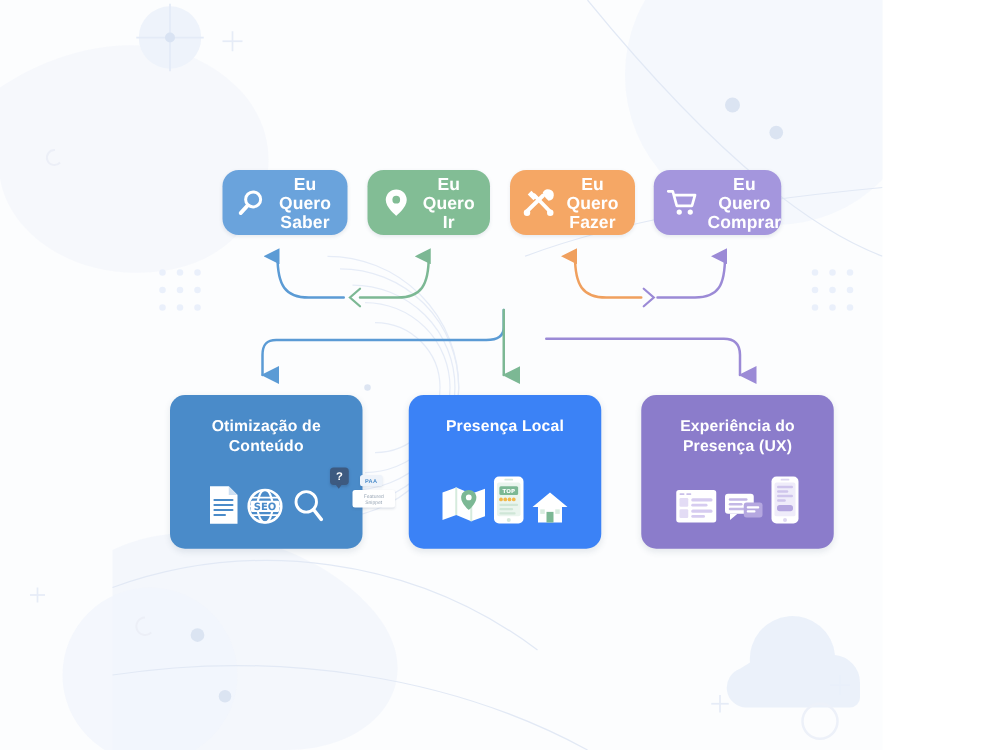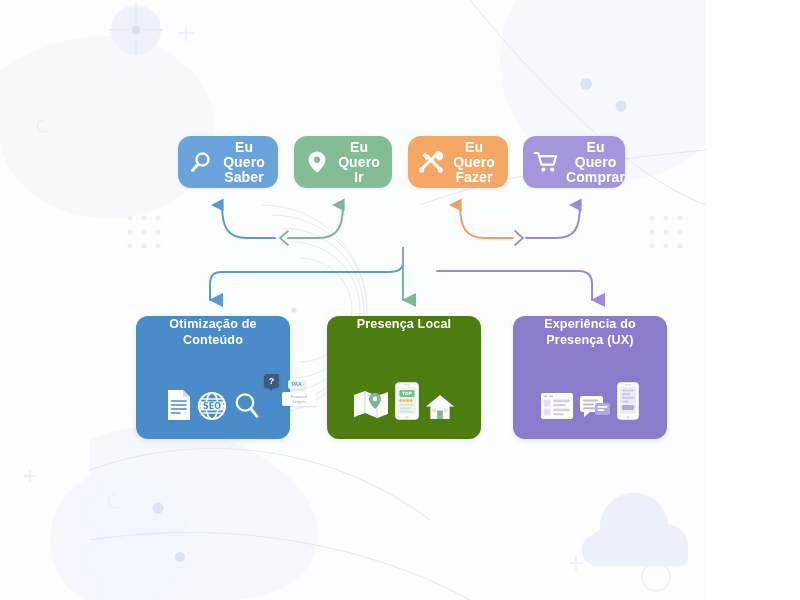--- a/index.html
+++ b/index.html
@@ -53,20 +53,21 @@
     white-space: pre-line;
     flex: 1 1 auto;
   }
 
   
   .card {
     position: absolute;
     width: 154px; height: 123px;
     border-radius: 12px;
     box-sizing: border-box;
+    padding-top: 17px;
     box-shadow: 0 2px 5px rgba(60,80,110,0.12);
     display: flex;
     flex-direction: column;
     align-items: center;
   }
   .card-title {
     color: #ffffff;
     font-size: 12.6px;
     font-weight: bold;
     line-height: 16px;
@@ -342,21 +343,21 @@
         </svg>
       </span>
     </div>
 
     <div class="paa-bubble" style="left:128px; top:58px;">?</div>
     <div class="snippet-badge" style="left:152px; top:64px;">PAA</div>
     <div class="snippet-card" style="left:146px; top:76px; width:28px;">Featured
 Snippet</div>
   </div>
 
-  <div class="card" style="left:327px; top:316px; background:#4d7c0f;">
+  <div class="card" style="left:327px; top:316px; background:#3b82f6;">
     <div class="card-title">Presença Local</div>
     <div class="card-icons">
       <span>
         <svg width="36" height="34" viewBox="0 0 36 34">
           <path d="M1,8 L12,4 L24,9 L35,5 V27 L24,31 L12,26 L1,30 Z" fill="#fff"></path>
           <path d="M12,4 V26" stroke="#d6ebdd" stroke-width="1.6"></path>
           <path d="M24,9 V31" stroke="#d6ebdd" stroke-width="1.6"></path>
           <path d="M22,6 C18.6,6 15.9,8.7 15.9,12.1 C15.9,16.6 22,22 22,22 C22,22 28.1,16.6 28.1,12.1 C28.1,8.7 25.4,6 22,6 Z" fill="#7cb894"></path>
           <circle cx="22" cy="11.9" r="2.3" fill="#fff"></circle>
         </svg>

